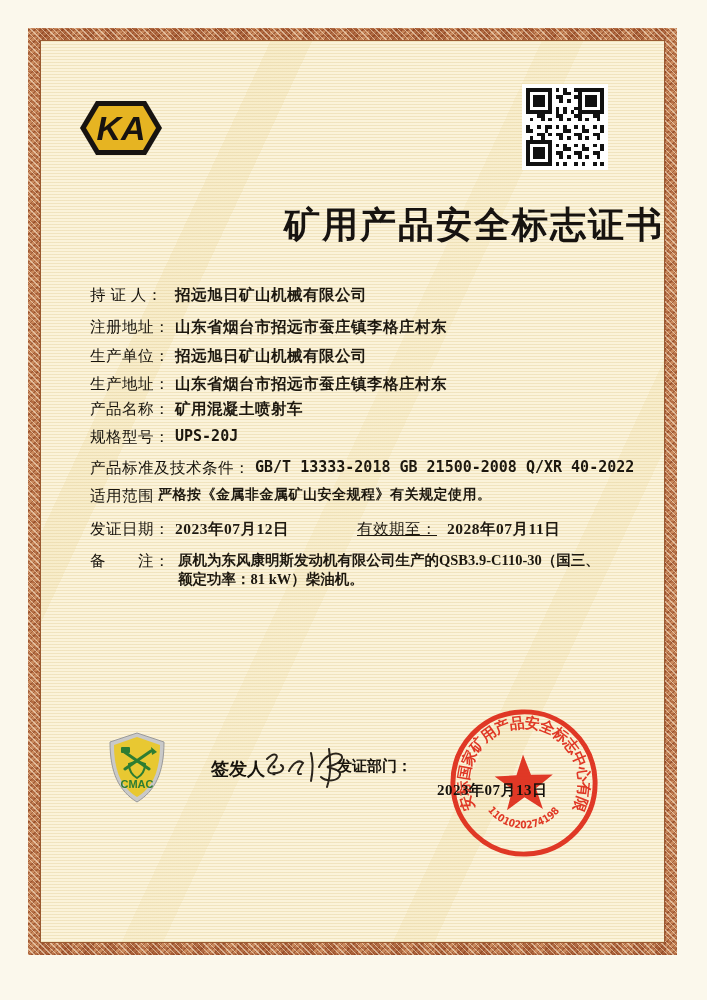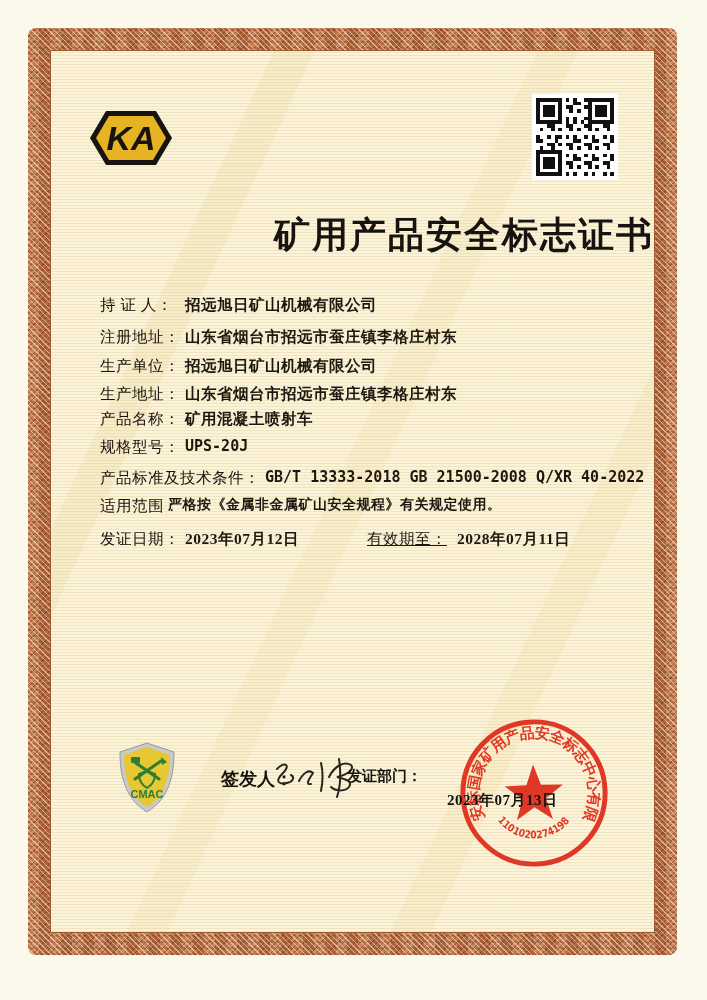--- a/index.html
+++ b/index.html
@@ -16,22 +16,21 @@
 
   
   .ornate {
     width:100%; height:100%;
     background-color:#c08057;
     background-image:
       repeating-linear-gradient(45deg,  rgba(255,240,216,.55) 0 1px, rgba(0,0,0,0) 1px 4px),
       repeating-linear-gradient(-45deg, rgba(122,50,18,.45)  0 1px, rgba(0,0,0,0) 1px 4px),
       repeating-linear-gradient(0deg,   rgba(150,70,32,.40)  0 2px, rgba(0,0,0,0) 2px 6px),
       repeating-linear-gradient(90deg,  #c8885c 0 11px, #b06a42 11px 22px);
-    padding:22px;
-    border-radius:8px;
+    padding:12px;
   }
 
   
   .inner {
     position:relative;
     width:100%; height:100%;
     border:1px solid #9a5a32;
     background-color:#fbf3da;
     background-image:
       repeating-linear-gradient(0deg, rgba(224,203,146,.38) 0 1px, rgba(0,0,0,0) 1px 3px),
@@ -341,20 +340,24 @@
         <span class="fvalue" style="left:68px; font-size:14px;">严格按《金属非金属矿山安全规程》有关规定使用。</span>
       </div>
 
       <div class="abs field" style="top:478px">
         <span class="flabel">发证日期：</span>
         <span class="fvalue" style="left:85px">2023年07月12日</span>
         <span class="fvalue flabel" style="left:267px; font-weight:400;text-decoration:underline;">有效期至：</span>
         <span class="fvalue" style="left:357px">2028年07月11日</span>
       </div>
 
+      <div class="abs field" style="top:510px">
+        <span class="flabel">备　　注：</span>
+        <span class="remark-value">原机为东风康明斯发动机有限公司生产的QSB3.9-C110-30（国三、额定功率：81 kW）柴油机。</span>
+      </div>
 
 
       <div class="abs cmac">
         <svg viewBox="0 0 64 74" width="64" height="74">
           <path d="M32 2 L59 11 C59 42 50 60 32 71 C14 60 5 42 5 11 Z" fill="#c9c9c9" stroke="#9a9a9a" stroke-width="1"></path>
           <path d="M32 6 L55 14 C55 41 47 57 32 66 C17 57 9 41 9 14 Z" fill="#e8c832"></path>
           <g stroke="#2e7d32" stroke-width="3" stroke-linecap="round">
             <line x1="18" y1="20" x2="44" y2="38"></line>
             <line x1="46" y1="20" x2="20" y2="38"></line>
           </g>

